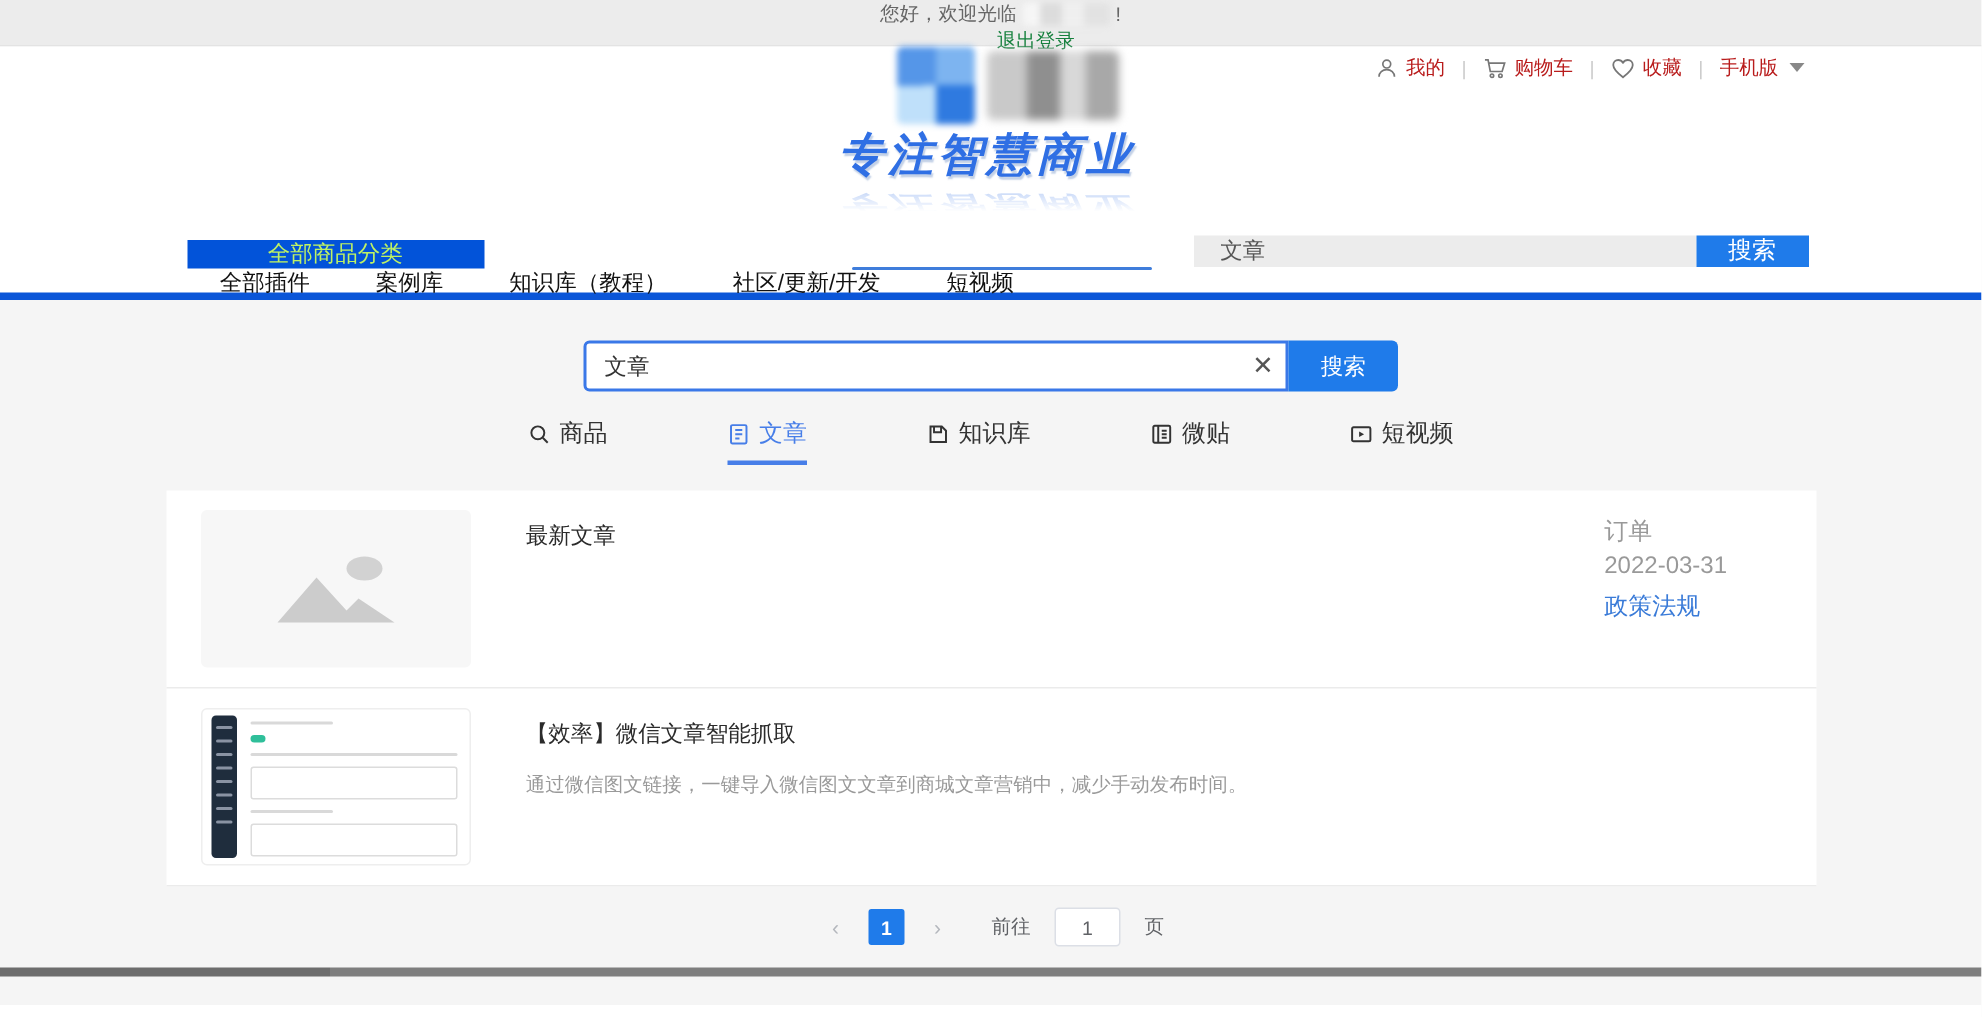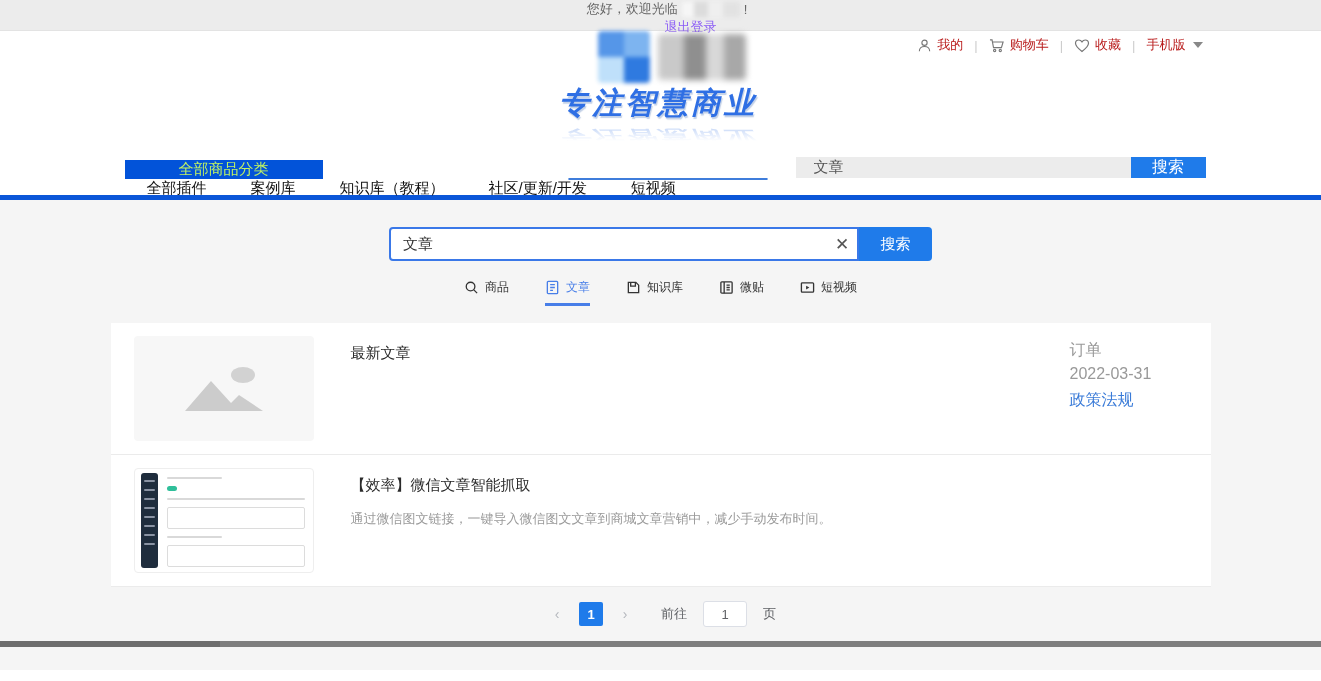--- a/index.html
+++ b/index.html
@@ -7,21 +7,21 @@
     font-family:"Liberation Sans","DejaVu Sans",sans-serif; color:#333; }
   .container { width:1100px; margin:0 auto;flex-direction:column; }
 
   
   .topbar { height:31px; background:#ececec; border-bottom:1px solid #e3e3e3; }
   .topbar-inner { display:flex; align-items:center; height:100%; font-size:13px; color:#666; }
   .greeting { display:flex; align-items:center; margin-left:13px; gap:2px; }
   .blur-chip { display:inline-block; width:58px; height:15px; margin:0 2px; border-radius:2px;
     background:linear-gradient(90deg,#f6f6f6 0 20%,#dcdcdc 20% 45%,#efefef 45% 70%,#e2e2e2 70%);
     filter:blur(2px); }
-  .logout { color:#8b5cf6; margin-left:60px; text-decoration:none; cursor:pointer; }
+  .logout { color:#15803d; margin-left:60px; text-decoration:none; cursor:pointer; }
   .topbar-right { margin-left:auto; display:flex; align-items:center; gap:11px; padding-right:8px; }
   .tb-item { display:flex; align-items:center; gap:5px; cursor:pointer; color:#b91c1c; }
   .tb-sep { color:#ccc; }
   .tb-item svg { display:block; }
   .caret { width:0; height:0; border-left:5px solid transparent; border-right:5px solid transparent;
     border-top:6px solid #888; margin-left:2px; }
 
   
   .header { height:129px; background:#fff; }
   .header-inner { display:flex; align-items:center; height:100%; padding-right:5px; }
@@ -60,21 +60,21 @@
   .main { height:470px; background:#f5f5f5; }
   .msearch { display:flex; justify-content:center; padding-top:27px; }
   .msearch-box { display:flex; height:34px; width:543px; }
   .msearch-input-wrap { flex:1; background:#fff; border:2px solid #3a78e8; border-radius:4px 0 0 4px;
     display:flex; align-items:center; }
   .msearch-input { flex:1; border:none; outline:none; font-size:15px; color:#333; padding:0 12px; background:transparent; }
   .clear-x { width:30px; text-align:center; color:#555; font-size:17px; cursor:pointer; }
   .msearch-btn { width:73px; background:#1f7bea; color:#fff; border:none; font-size:15px;
     border-radius:0 4px 4px 0; cursor:pointer; }
 
-  .ftabs { display:flex; justify-content:center; gap:36px; margin-top:18px; font-size:12px; color:#333;align-items:flex-end; }
+  .ftabs { display:flex; justify-content:center; gap:80px; margin-top:18px; font-size:16px; color:#333;align-items:flex-end; }
   .ftab { display:flex; align-items:center; gap:6px; cursor:pointer; padding-bottom:7px; border-bottom:3px solid transparent; }
   .ftab.active { color:#477ee8; border-bottom-color:#477ee8; }
   .ftab svg { display:block; }
 
   .card { width:1100px; margin:17px auto 0; background:#fff; }
   .row { display:flex; padding:13px 23px; border-bottom:1px solid #ebebeb;gap:19px; }
   .thumb { width:180px; height:105px; border-radius:4px; flex:none; overflow:hidden; }
   .thumb-ph { background:#f7f7f7; display:flex; align-items:center; justify-content:center; }
   .row-body { flex:1; padding:8px 0 0 18px; min-width:0; }
   .row-title { font-size:15px; color:#2b2b2b; cursor:pointer; }

